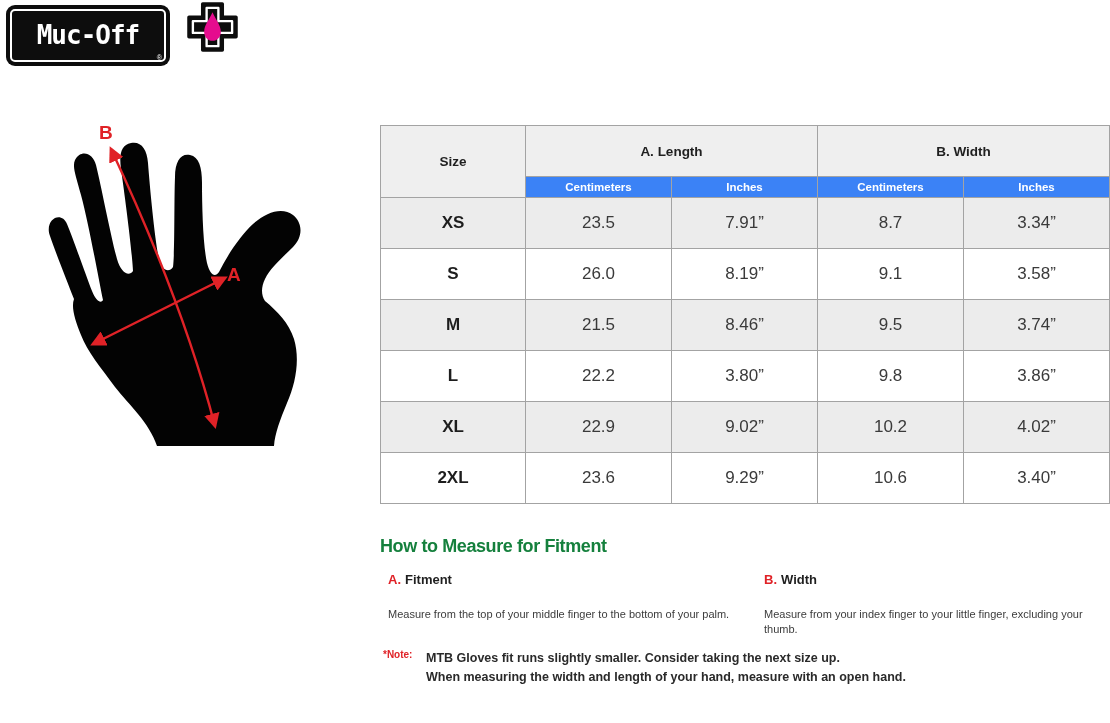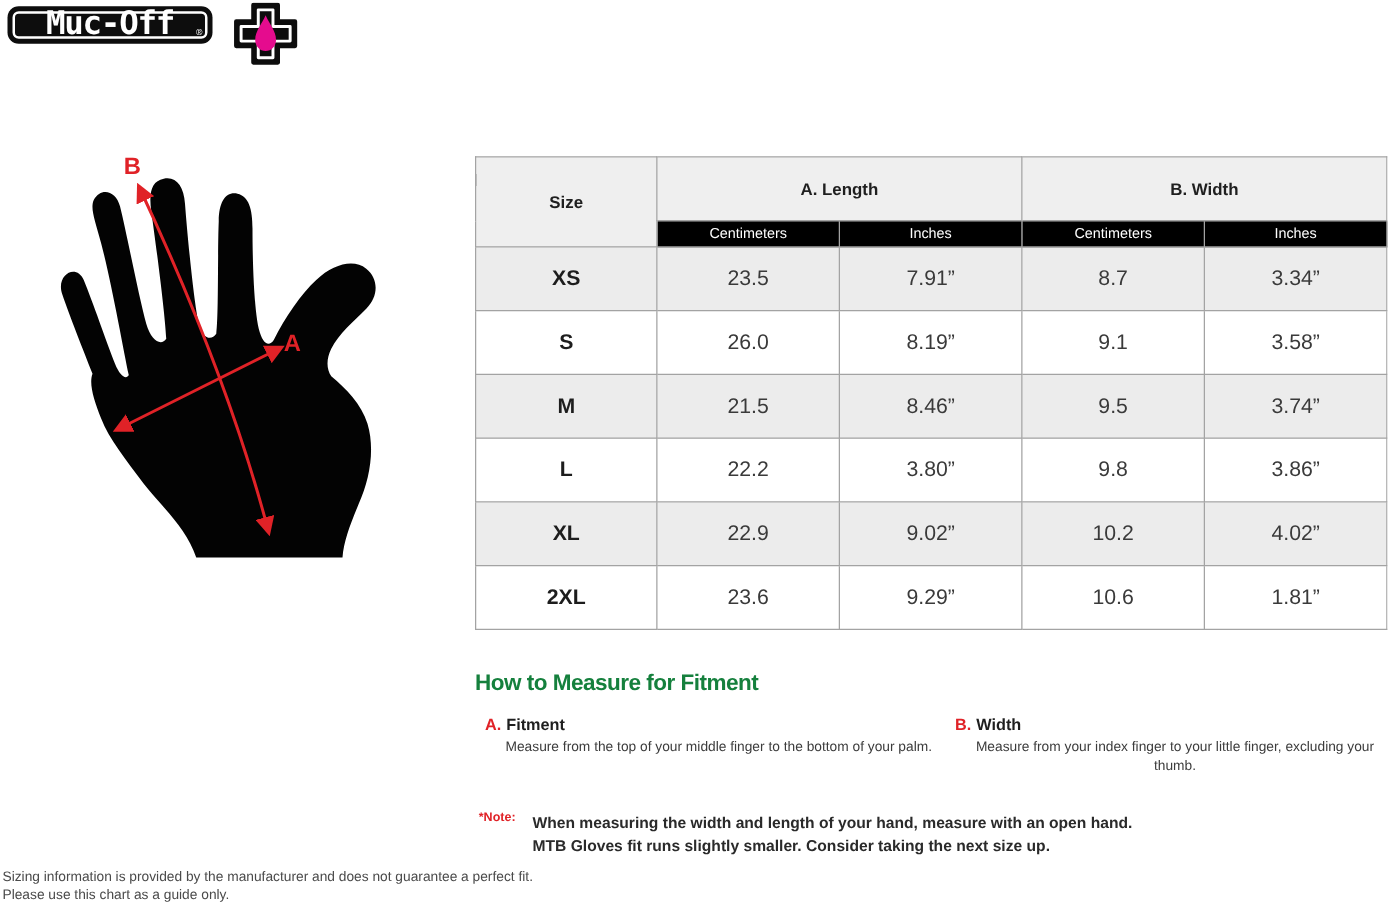--- a/index.html
+++ b/index.html
@@ -3,21 +3,21 @@
 <meta charset="utf-8">
 <style>
   :root { --red:#e02227; --pink:#e50c8e; }
   * { box-sizing:border-box; margin:0; padding:0; }
   html,body { background:#fff; }
   body { width:1110px; height:723px; position:relative; overflow:hidden;
          font-family:"Liberation Sans", sans-serif; }
   .stage { position:absolute; inset:0; }
 
   
-  .wordmark-box { position:absolute; left:6px; top:5px; width:164px; height:30px;
+  .wordmark-box { position:absolute; left:6px; top:5px; width:164px; height:61px;
     background:#0d0d0d; border-radius:9px; display:flex; align-items:center; justify-content:center; }
   .wordmark-box::before { content:""; position:absolute; inset:4px;
     border:2.5px solid #fff; border-radius:5px; }
   .wordmark { font-family:"DejaVu Sans Mono", monospace; font-weight:bold; font-size:26px;
     color:#fff; letter-spacing:-1px; padding-bottom:2px; }
   .reg { position:absolute; right:8px; bottom:5px; font-size:7px; color:#fff; }
   .cross { position:absolute; left:185px; top:2px; width:55px; height:51px; }
 
   
   .hand { position:absolute; left:30px; top:100px; width:295px; height:350px; }
@@ -27,32 +27,32 @@
   .chart-title   { position:absolute; left:380px; top:88px;  font-size:14px; font-weight:bold;
                    color:#252525; letter-spacing:-0.4px;margin-top:48px; }
   .measure-title { position:absolute; left:380px; top:536px; font-size:18px; font-weight:bold;
                    color:#15803d; letter-spacing:-0.4px; }
 
   
   .size-table { position:absolute; left:380px; top:125px; width:729px;
     border-collapse:collapse; table-layout:fixed; }
   .size-table th, .size-table td { border:1.5px solid #a3a3a3; text-align:center; vertical-align:middle; }
   .th-size, .th-group { height:51px; background:#efefef; font-size:13.5px; font-weight:bold; color:#1f1f1f; }
-  .th-unit { height:21px; background:#000000; color:#ffffff; font-size:11.5px; font-weight:normal; }
+  .th-unit { height:21px; background:#3b82f6; color:#ffffff; font-size:11.5px; font-weight:bold; }
   .size-table tbody td { height:51px; font-size:17px; color:#3a3a3a; background:#fff; font-weight:normal; }
   .size-table tbody tr:nth-child(odd) td { background:#ececec; }
   .size-table tbody td.td-size { font-weight:bold; color:#1d1d1d; }
 
   
   .measure-item { position:absolute; top:572px; }
   .item-a { left:388px; width:374px; }
   .item-b { left:764px; width:352px; }
   .measure-head { font-size:13px; font-weight:bold; color:#1f1f1f; }
   .measure-key { color:var(--red); margin-right:4px; }
-  .measure-desc { margin-top:4px; font-size:11px; color:#3c3c3c; line-height:15px;text-align:center; }
+  .measure-desc { margin-top:20px; font-size:11px; color:#3c3c3c; line-height:15px; }
 
   .note-label { position:absolute; left:383px; top:649px; font-size:10px; font-weight:bold; color:var(--red); }
   .note-text  { position:absolute; left:426px; top:649px; font-size:12.5px; font-weight:bold;
                 color:#2a2a2a; line-height:18.5px; }
 
   
   .footer { position:absolute; left:2px; top:695px; font-size:11px; color:#4a4a4a; line-height:14px; }
 </style>
 </head>
 <body>
@@ -172,21 +172,21 @@
           <td class="td-val">22.9</td>
           <td class="td-val">9.02”</td>
           <td class="td-val">10.2</td>
           <td class="td-val">4.02”</td>
         </tr>
         <tr>
           <td class="td-size">2XL</td>
           <td class="td-val">23.6</td>
           <td class="td-val">9.29”</td>
           <td class="td-val">10.6</td>
-          <td class="td-val">1.81”</td>
+          <td class="td-val">3.40”</td>
         </tr>
       </tbody>
   </table>
 
   <div class="measure-title">How to Measure for Fitment</div>
 
   <div class="measure-item item-a">
     <div class="measure-head">
       <span class="measure-key">A.</span><span>Fitment</span>
     </div>
@@ -195,22 +195,18 @@
 
   <div class="measure-item item-b">
     <div class="measure-head">
       <span class="measure-key">B.</span><span>Width</span>
     </div>
     <div class="measure-desc">Measure from your index finger to your little finger, excluding your thumb.</div>
   </div>
 
   <div class="note-label">*Note:</div>
   <div class="note-text">
+    <div>MTB Gloves fit runs slightly smaller. Consider taking the next size up.</div>
     <div>When measuring the width and length of your hand, measure with an open hand.</div>
-    <div>MTB Gloves fit runs slightly smaller. Consider taking the next size up.</div>
-  </div>
-
-  <div class="footer">
-    <div>Sizing information is provided by the manufacturer and does not guarantee a perfect fit.</div>
-    <div>Please use this chart as a guide only.</div>
-  </div>
+  </div>
+
 
 </div>
 
 </body></html>

